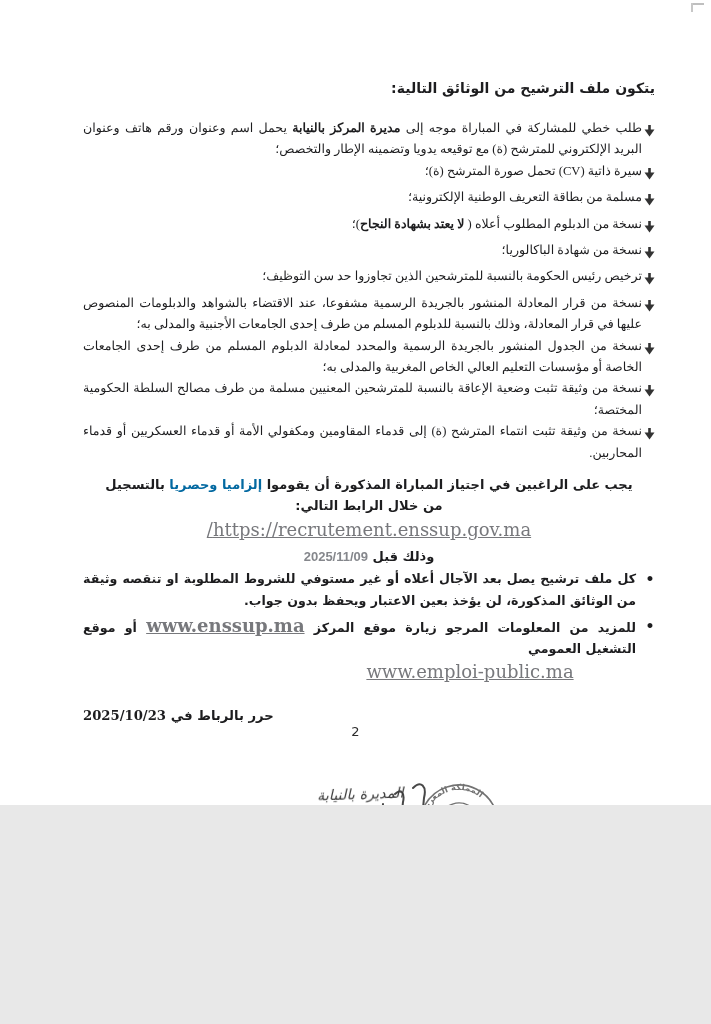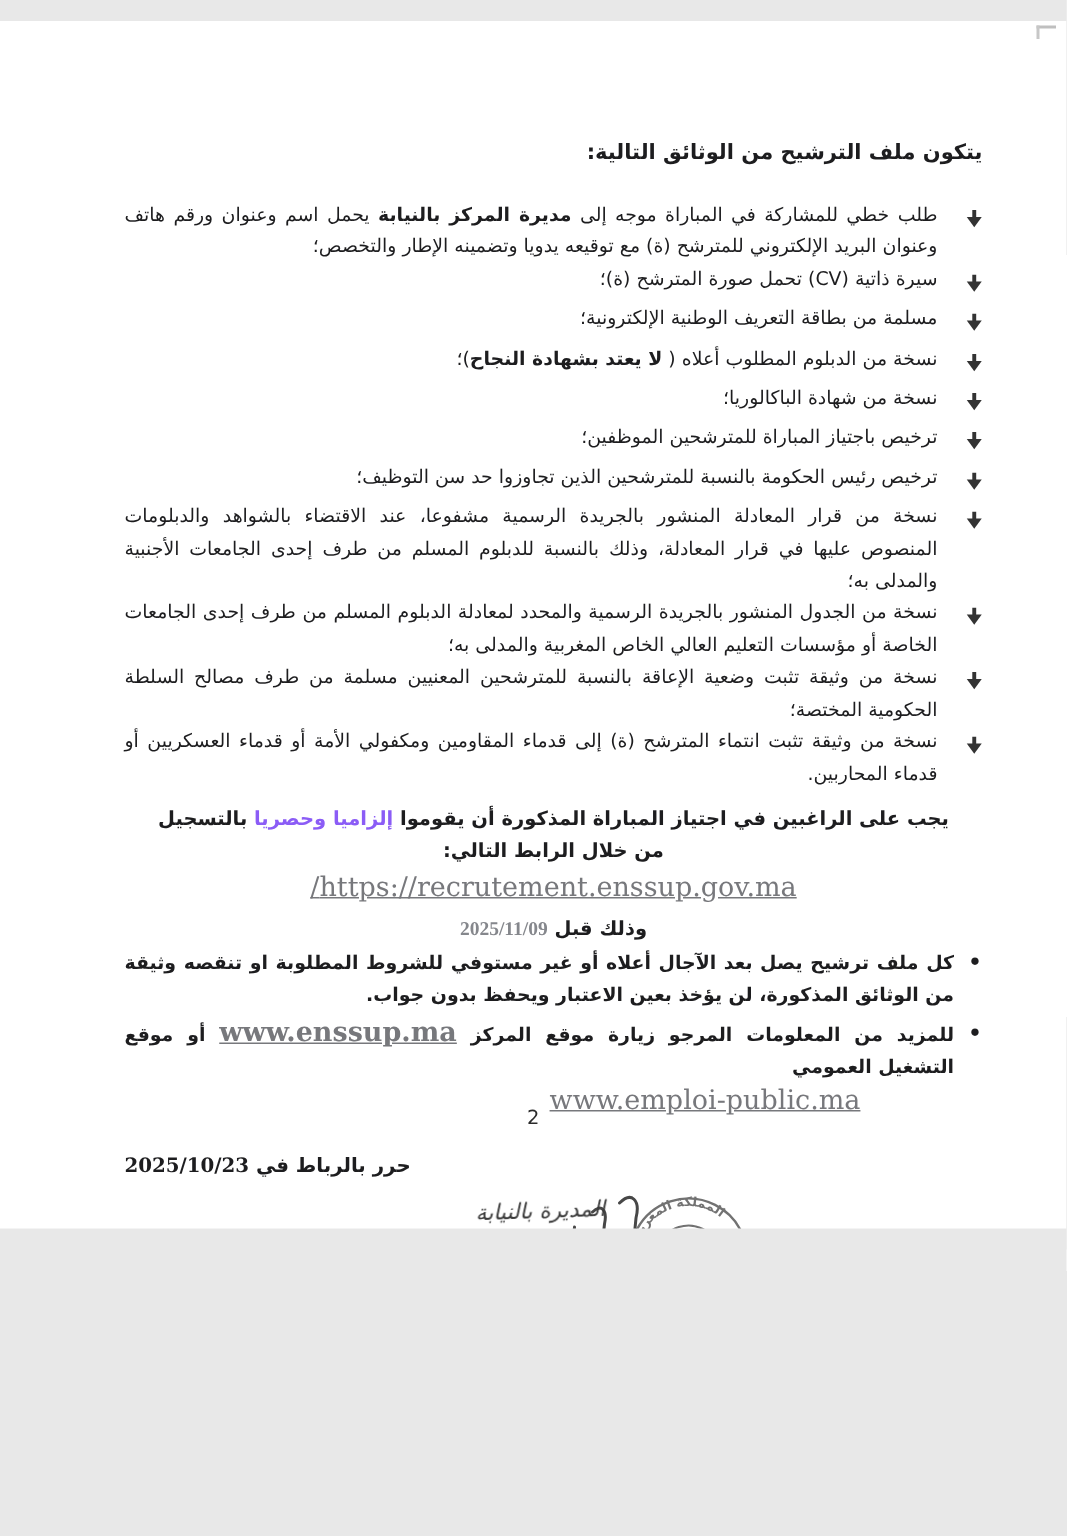--- a/index.html
+++ b/index.html
@@ -1,70 +1,70 @@
 <!DOCTYPE html>
 <html lang="ar"><head>
 <meta charset="utf-8">
 <style>
   html,body{margin:0;padding:0;background:#e8e8e8;}
   .page{
     position:relative;
     width:711px;height:805px;
-    margin:14px auto;
+    margin:0 auto;
     background:#ffffff;
     font-family:"DejaVu Sans", sans-serif;
     direction:rtl;
     color:#1d1d1f;
     overflow:hidden;
   }
   .content{
     position:absolute;
     top:80px;
     right:56px;
     width:572px;
   }
   .doc-title{
     font-weight:bold;
     font-size:14px;
     margin:0 0 22px 0;
   }
   .doc-list{font-size:12.6px;line-height:21.4px;}
-  .doc-item{display:flex;gap:18px;}
+  .doc-item{display:flex;gap:1px;font-family:Liberation Serif, serif;}
   .doc-item .bullet{
     flex:0 0 12px;
     padding-top:5px;
     text-align:center;
   }
   .doc-text{flex:1;text-align:justify;}
   .doc-text b{font-weight:bold;}
   .registration{
     margin:10px 14px 0 14px;
     text-align:center;
     font-weight:bold;
     font-size:13px;
     line-height:21px;
   }
-  .faded{color:#8b5cf6;}
+  .faded{color:#0369a1;}
   .link-line{text-align:center;margin-top:3px;}
   .glink{
     color:#77787c;
     text-decoration:underline;
     font-family:"DejaVu Serif", serif;
     font-size:18px;
     cursor:pointer;
   }
   .deadline{
     text-align:center;
     margin-top:9px;
     font-weight:bold;
     font-size:13px;
   }
   .deadline .date{
     color:#85878c;
-    font-family:Liberation Serif, serif;
+    font-family:Liberation Sans, sans-serif;
     font-weight:600;
   }
   .notes-heading{
     margin-top:16px;
     font-weight:bold;
     font-size:13.2px;
   }
   .note-item{
     display:flex;gap:9px;
     font-weight:bold;
@@ -189,29 +189,20 @@
   <div class="doc-item">
     <span class="bullet">
       <svg width="11" height="12" viewBox="0 0 11 12">
         <rect x="4.2" y="0" width="2.6" height="6" fill="#333"></rect>
         <polygon points="0.5,4.6 10.5,4.6 5.5,11.5" fill="#333"></polygon>
       </svg>
     </span>
     <span class="doc-text"><span class="t-pre">نسخة من شهادة الباكالوريا؛</span><b class="t-bold"></b><span class="t-post"></span></span>
   </div>
 
-  <div class="doc-item">
-    <span class="bullet">
-      <svg width="11" height="12" viewBox="0 0 11 12">
-        <rect x="4.2" y="0" width="2.6" height="6" fill="#333"></rect>
-        <polygon points="0.5,4.6 10.5,4.6 5.5,11.5" fill="#333"></polygon>
-      </svg>
-    </span>
-    <span class="doc-text"><span class="t-pre">ترخيص باجتياز المباراة للمترشحين الموظفين؛</span><b class="t-bold"></b><span class="t-post"></span></span>
-  </div>
 
   <div class="doc-item">
     <span class="bullet">
       <svg width="11" height="12" viewBox="0 0 11 12">
         <rect x="4.2" y="0" width="2.6" height="6" fill="#333"></rect>
         <polygon points="0.5,4.6 10.5,4.6 5.5,11.5" fill="#333"></polygon>
       </svg>
     </span>
     <span class="doc-text"><span class="t-pre">ترخيص رئيس الحكومة بالنسبة للمترشحين الذين تجاوزوا حد سن التوظيف؛</span><b class="t-bold"></b><span class="t-post"></span></span>
   </div>

